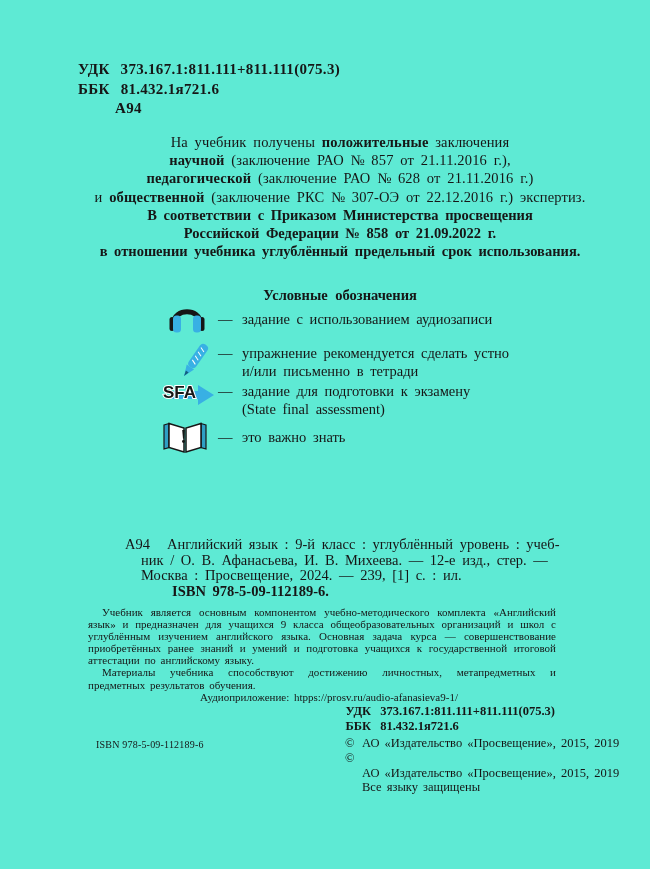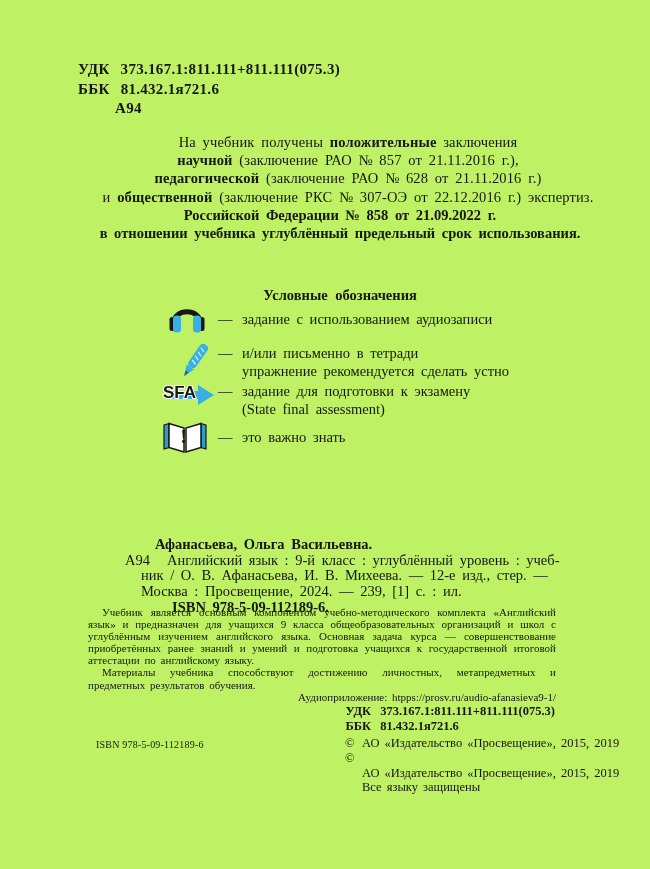--- a/index.html
+++ b/index.html
@@ -1,45 +1,45 @@
 <!DOCTYPE html>
 <html><head>
 <meta charset="utf-8">
 <style>
   html,body{margin:0;padding:0;background:#e8e8e8;}
   .page{
-    position:relative;width:650px;height:869px;margin:0 auto;background:#bef264;
+    position:relative;width:650px;height:869px;margin:0 auto;background:#5eead4;
     color:#161616;font-family:"Liberation Serif","DejaVu Serif",serif;
     overflow:hidden;
   }
   .b{font-weight:bold;}
   
   .top-codes{position:absolute;left:78px;top:60px;font-weight:bold;font-size:15px;line-height:19.5px;letter-spacing:.02em;}
   .top-codes .val{margin-left:11px;}
   .top-codes .sign{margin-left:37px;}
   
-  .approvals{position:absolute;left:78px;top:133px;width:540px;text-align:center;font-size:14.5px;line-height:18.2px;word-spacing:3px;letter-spacing:.01em;}
+  .approvals{position:absolute;left:70px;top:133px;width:540px;text-align:center;font-size:14.5px;line-height:18.2px;word-spacing:3px;letter-spacing:.01em;}
   .order{position:absolute;left:70px;top:206px;width:540px;text-align:center;font-weight:bold;font-size:14.5px;line-height:18.2px;word-spacing:3px;}
   
   .legend-title{position:absolute;left:70px;top:287px;width:540px;text-align:center;font-weight:bold;font-size:14.5px;word-spacing:4px;}
   .legend-row{position:absolute;left:218px;display:flex;font-size:14.5px;line-height:17.5px;word-spacing:3px;}
   .legend-row .dash{width:24px;flex:0 0 auto;}
   .legend-icon{position:absolute;}
   
   .biblio{position:absolute;left:125px;top:537px;width:480px;font-size:14.5px;line-height:15.7px;word-spacing:3px;}
   .biblio .author{padding-left:30px;font-weight:bold;}
   .biblio .hang{display:flex;}
   .biblio .code{flex:0 0 auto;}
   .biblio .aftercode{margin-left:17px;}
   .biblio .cont{padding-left:16px;}
   .biblio .isbn{padding-left:47px;font-weight:bold;}
   
   .annotation{position:absolute;left:88px;top:606px;width:468px;font-size:11px;line-height:12.1px;text-align:justify;word-spacing:2px;}
   .annotation p{margin:0;text-indent:14px;}
-  .annotation p.noj{text-align:right;}
+  .annotation p.noj{text-align:center;}
   
   .codes-right{position:absolute;right:95px;top:704px;font-weight:bold;font-size:12.5px;line-height:15.2px;text-align:left;}
   .codes-right .val{margin-left:9px;}
   
   .footer-isbn{position:absolute;left:72px;top:739px;font-weight:normal;font-size:10px;letter-spacing:.02em;margin-left:24px;}
   .footer-copy{position:absolute;left:345px;top:736px;font-size:12.5px;line-height:14.8px;word-spacing:2px;}
   .footer-copy .row{display:flex;}
   .footer-copy .mark{width:17px;flex:0 0 auto;}
   svg{display:block;}
 </style>
@@ -55,20 +55,21 @@
   </div>
 
   <div class="approvals">
     <div><span>На учебник получены </span><span class="b">положительные</span><span> заключения</span></div>
     <div><span class="b">научной</span><span> (заключение РАО № 857 от 21.11.2016 г.),</span></div>
     <div><span class="b">педагогической</span><span> (заключение РАО № 628 от 21.11.2016 г.)</span></div>
     <div><span>и </span><span class="b">общественной</span><span> (заключение РКС № 307-ОЭ от 22.12.2016 г.) экспертиз.</span></div>
   </div>
 
   <div class="order">
+    <div>В соответствии с Приказом Министерства просвещения</div>
     <div>Российской Федерации № 858 от 21.09.2022 г.</div>
     <div>в отношении учебника углублённый предельный срок использования.</div>
   </div>
 
   <div class="legend-title">Условные обозначения</div>
 
   <span class="legend-icon" style="left:167px;top:301px;">
     <svg width="40" height="36" viewBox="0 0 40 36">
       <path d="M7 22 C7 7, 33 7, 33 22" fill="none" stroke="#161616" stroke-width="5" stroke-linecap="round"></path>
       <rect x="2.5" y="16" width="5" height="14" rx="2.5" fill="#161616"></rect>
@@ -94,22 +95,22 @@
         <line x1="14" y1="8" x2="19" y2="10" stroke="#ffffff" stroke-width="1"></line>
         <line x1="14" y1="13" x2="19" y2="15" stroke="#ffffff" stroke-width="1"></line>
         <line x1="14" y1="18" x2="19" y2="20" stroke="#ffffff" stroke-width="1"></line>
         <line x1="14" y1="23" x2="19" y2="25" stroke="#ffffff" stroke-width="1"></line>
       </g>
     </svg>
   </span>
   <div class="legend-row" style="top:345px;">
     <span class="dash">—</span>
     <div class="txt">
+      <div>упражнение рекомендуется сделать устно</div>
       <div>и/или письменно в тетради</div>
-      <div>упражнение рекомендуется сделать устно</div>
     </div>
   </div>
 
   <span class="legend-icon" style="left:162px;top:379px;">
     <svg width="56" height="30" viewBox="0 0 56 30">
       <polygon points="10,12 36,12 36,6 52,16 36,26 36,20 10,20" fill="#38b0e4"></polygon>
       <text x="1" y="19" font-family="Liberation Sans, sans-serif" font-weight="bold" font-size="17" fill="#161616" stroke="#ffffff" stroke-width="2" paint-order="stroke" textLength="33" lengthAdjust="spacingAndGlyphs">SFA</text>
     </svg>
   </span>
   <div class="legend-row" style="top:383px;">
@@ -131,21 +132,20 @@
   </span>
   <div class="legend-row" style="top:429px;">
     <span class="dash">—</span>
     <div class="txt">
       <div>это важно знать</div>
       <div></div>
     </div>
   </div>
 
   <div class="biblio">
-    <div class="author">Афанасьева, Ольга Васильевна.</div>
     <div class="hang">
       <span class="code">А94</span>
       <span class="aftercode">Английский язык : 9-й класс : углублённый уровень : учеб-</span>
     </div>
     <div class="cont">ник / О. В. Афанасьева, И. В. Михеева. — 12-е изд., стер. —</div>
     <div class="cont">Москва : Просвещение, 2024. — 239, [1] с. : ил.</div>
     <div class="isbn">ISBN 978-5-09-112189-6.</div>
   </div>
 
   <div class="annotation">

